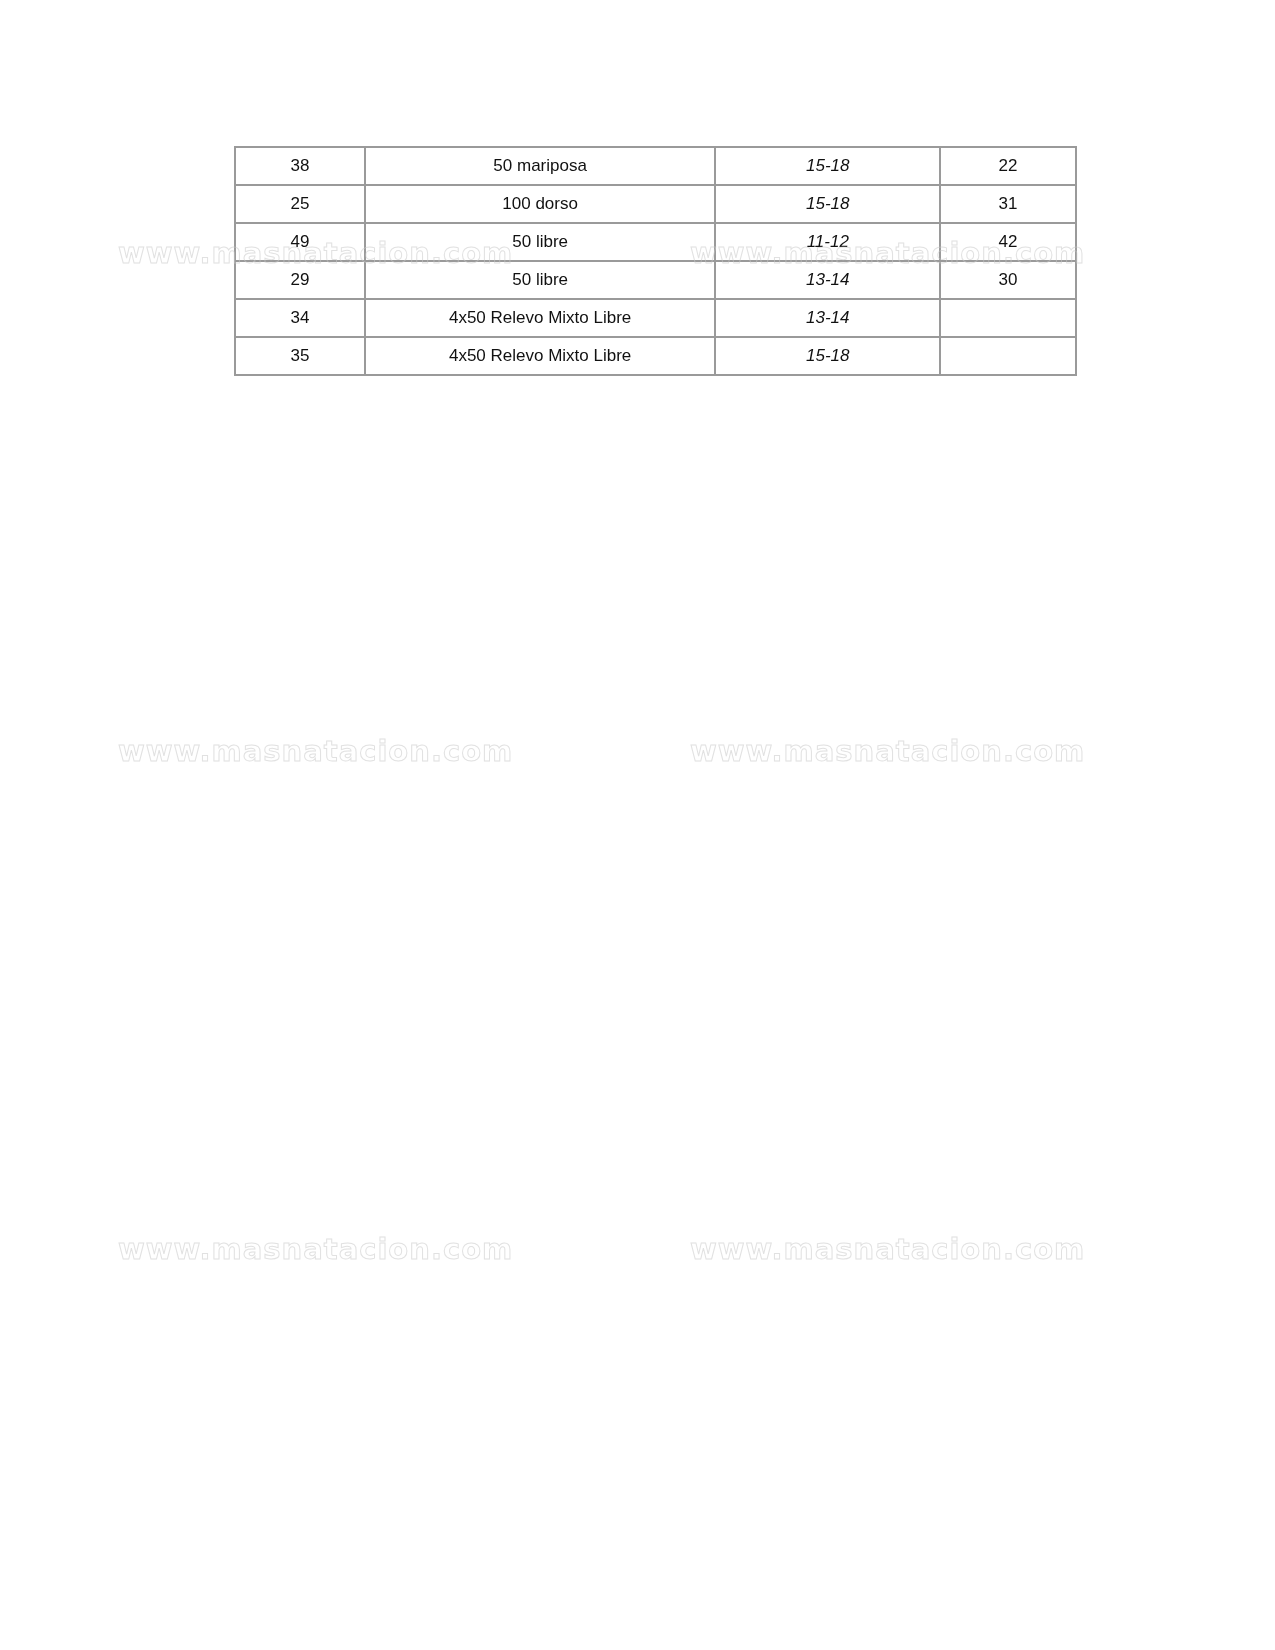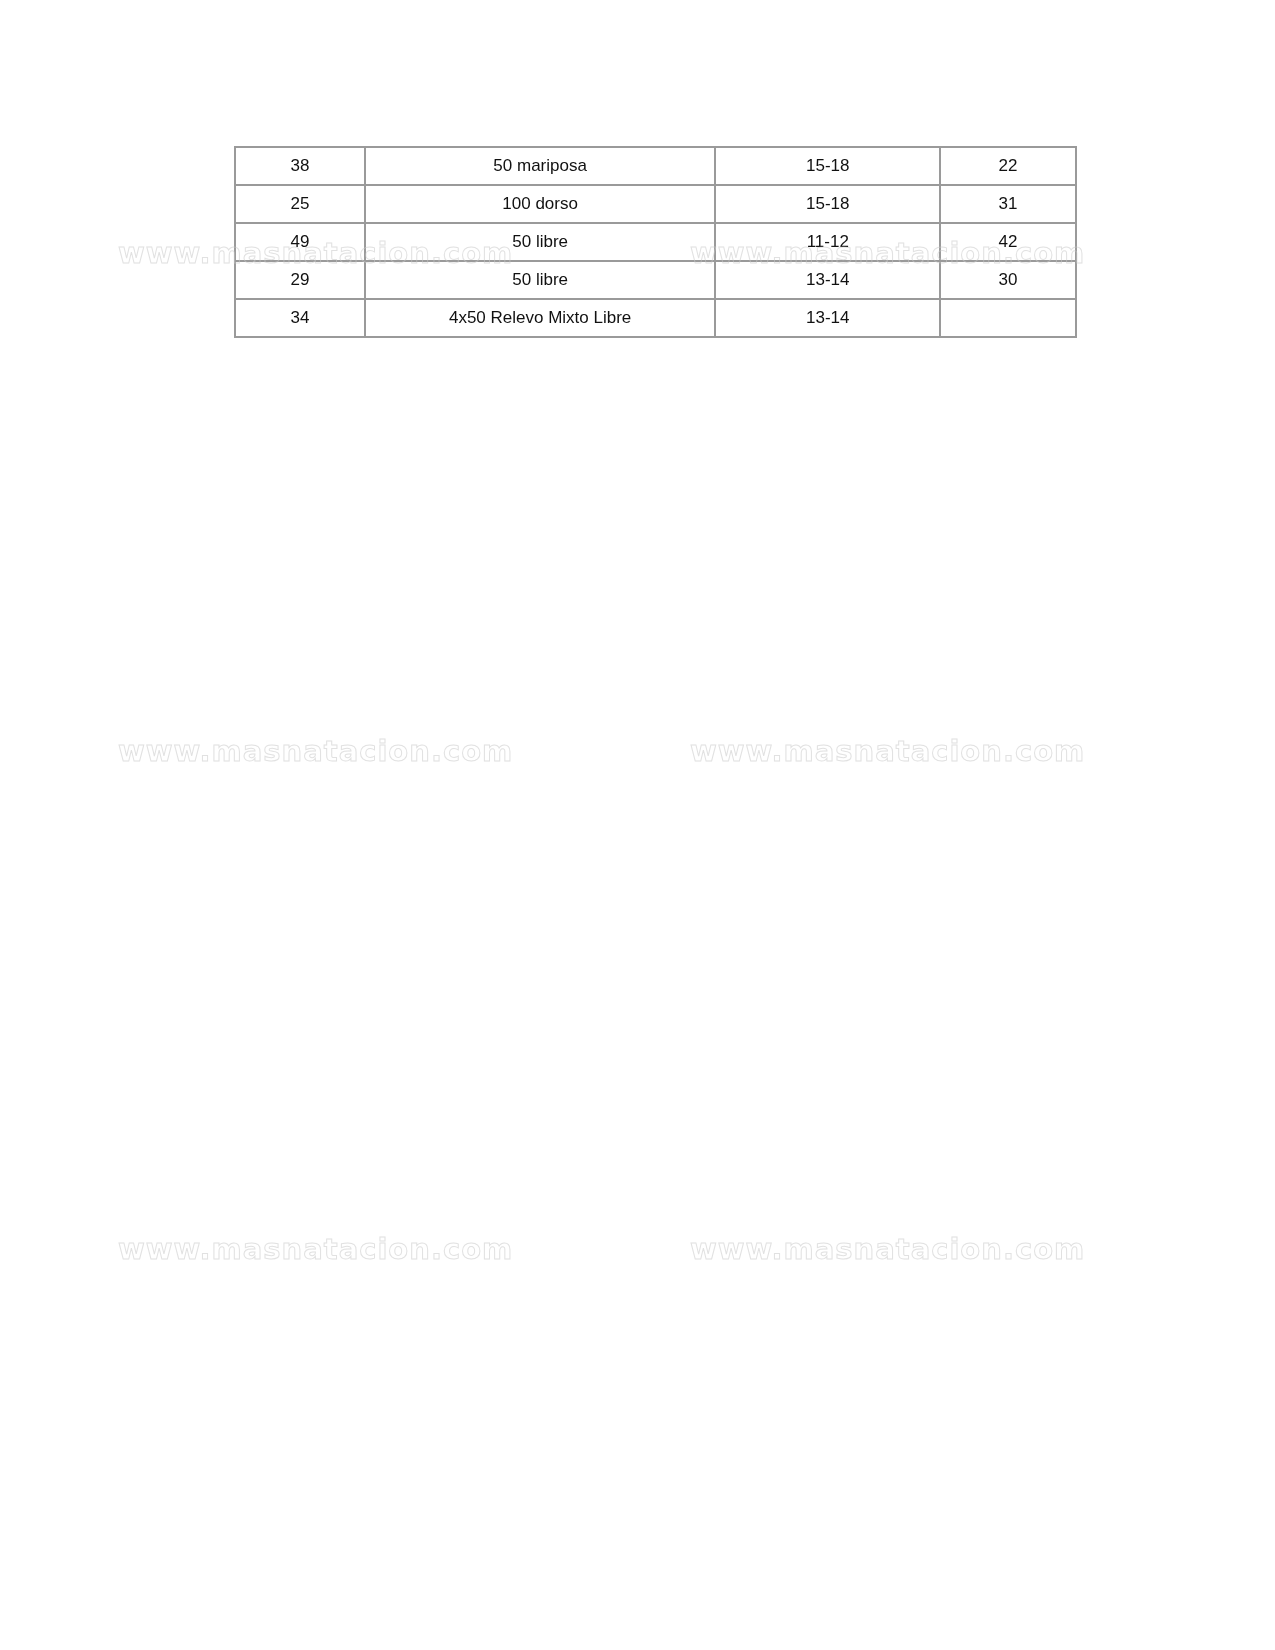--- a/index.html
+++ b/index.html
@@ -13,21 +13,21 @@
   }
   table.events td {
     border: 2px solid #9a9a9a;
     height: 36px;
     text-align: center; vertical-align: middle;
     font-size: 17px; color: #111;
     padding: 0;
   }
   td.c-num { width: 128px; }
   td.c-event { width: 349px; }
-  td.c-age { width: 223px; }
+  td.c-age { width: 223px; font-style: italic; }
   td.c-num2 { width: 134px; }
   .wm {
     position: absolute; z-index: 2;
     font-family: "DejaVu Sans", sans-serif; font-weight: bold;
     font-size: 29px; letter-spacing: 1px;
     color: rgba(255,255,255,0.0);
     -webkit-text-stroke: 1px rgba(200,200,200,0.55);
     pointer-events: none; white-space: nowrap;
   }
 </style>
@@ -60,20 +60,26 @@
         <td class="c-event">50 libre</td>
         <td class="c-age">13-14</td>
         <td class="c-num2">30</td>
       </tr>
       <tr>
         <td class="c-num">34</td>
         <td class="c-event">4x50 Relevo Mixto Libre</td>
         <td class="c-age">13-14</td>
         <td class="c-num2"></td>
       </tr>
+      <tr>
+        <td class="c-num">35</td>
+        <td class="c-event">4x50 Relevo Mixto Libre</td>
+        <td class="c-age">15-18</td>
+        <td class="c-num2"></td>
+      </tr>
     </tbody>
   </table>
 
   <div class="wm" style="left:118px; top:236px;">www.masnatacion.com</div>
   <div class="wm" style="left:690px; top:236px;">www.masnatacion.com</div>
   <div class="wm" style="left:118px; top:734px;">www.masnatacion.com</div>
   <div class="wm" style="left:690px; top:734px;">www.masnatacion.com</div>
   <div class="wm" style="left:118px; top:1232px;">www.masnatacion.com</div>
   <div class="wm" style="left:690px; top:1232px;">www.masnatacion.com</div>
 </div>

